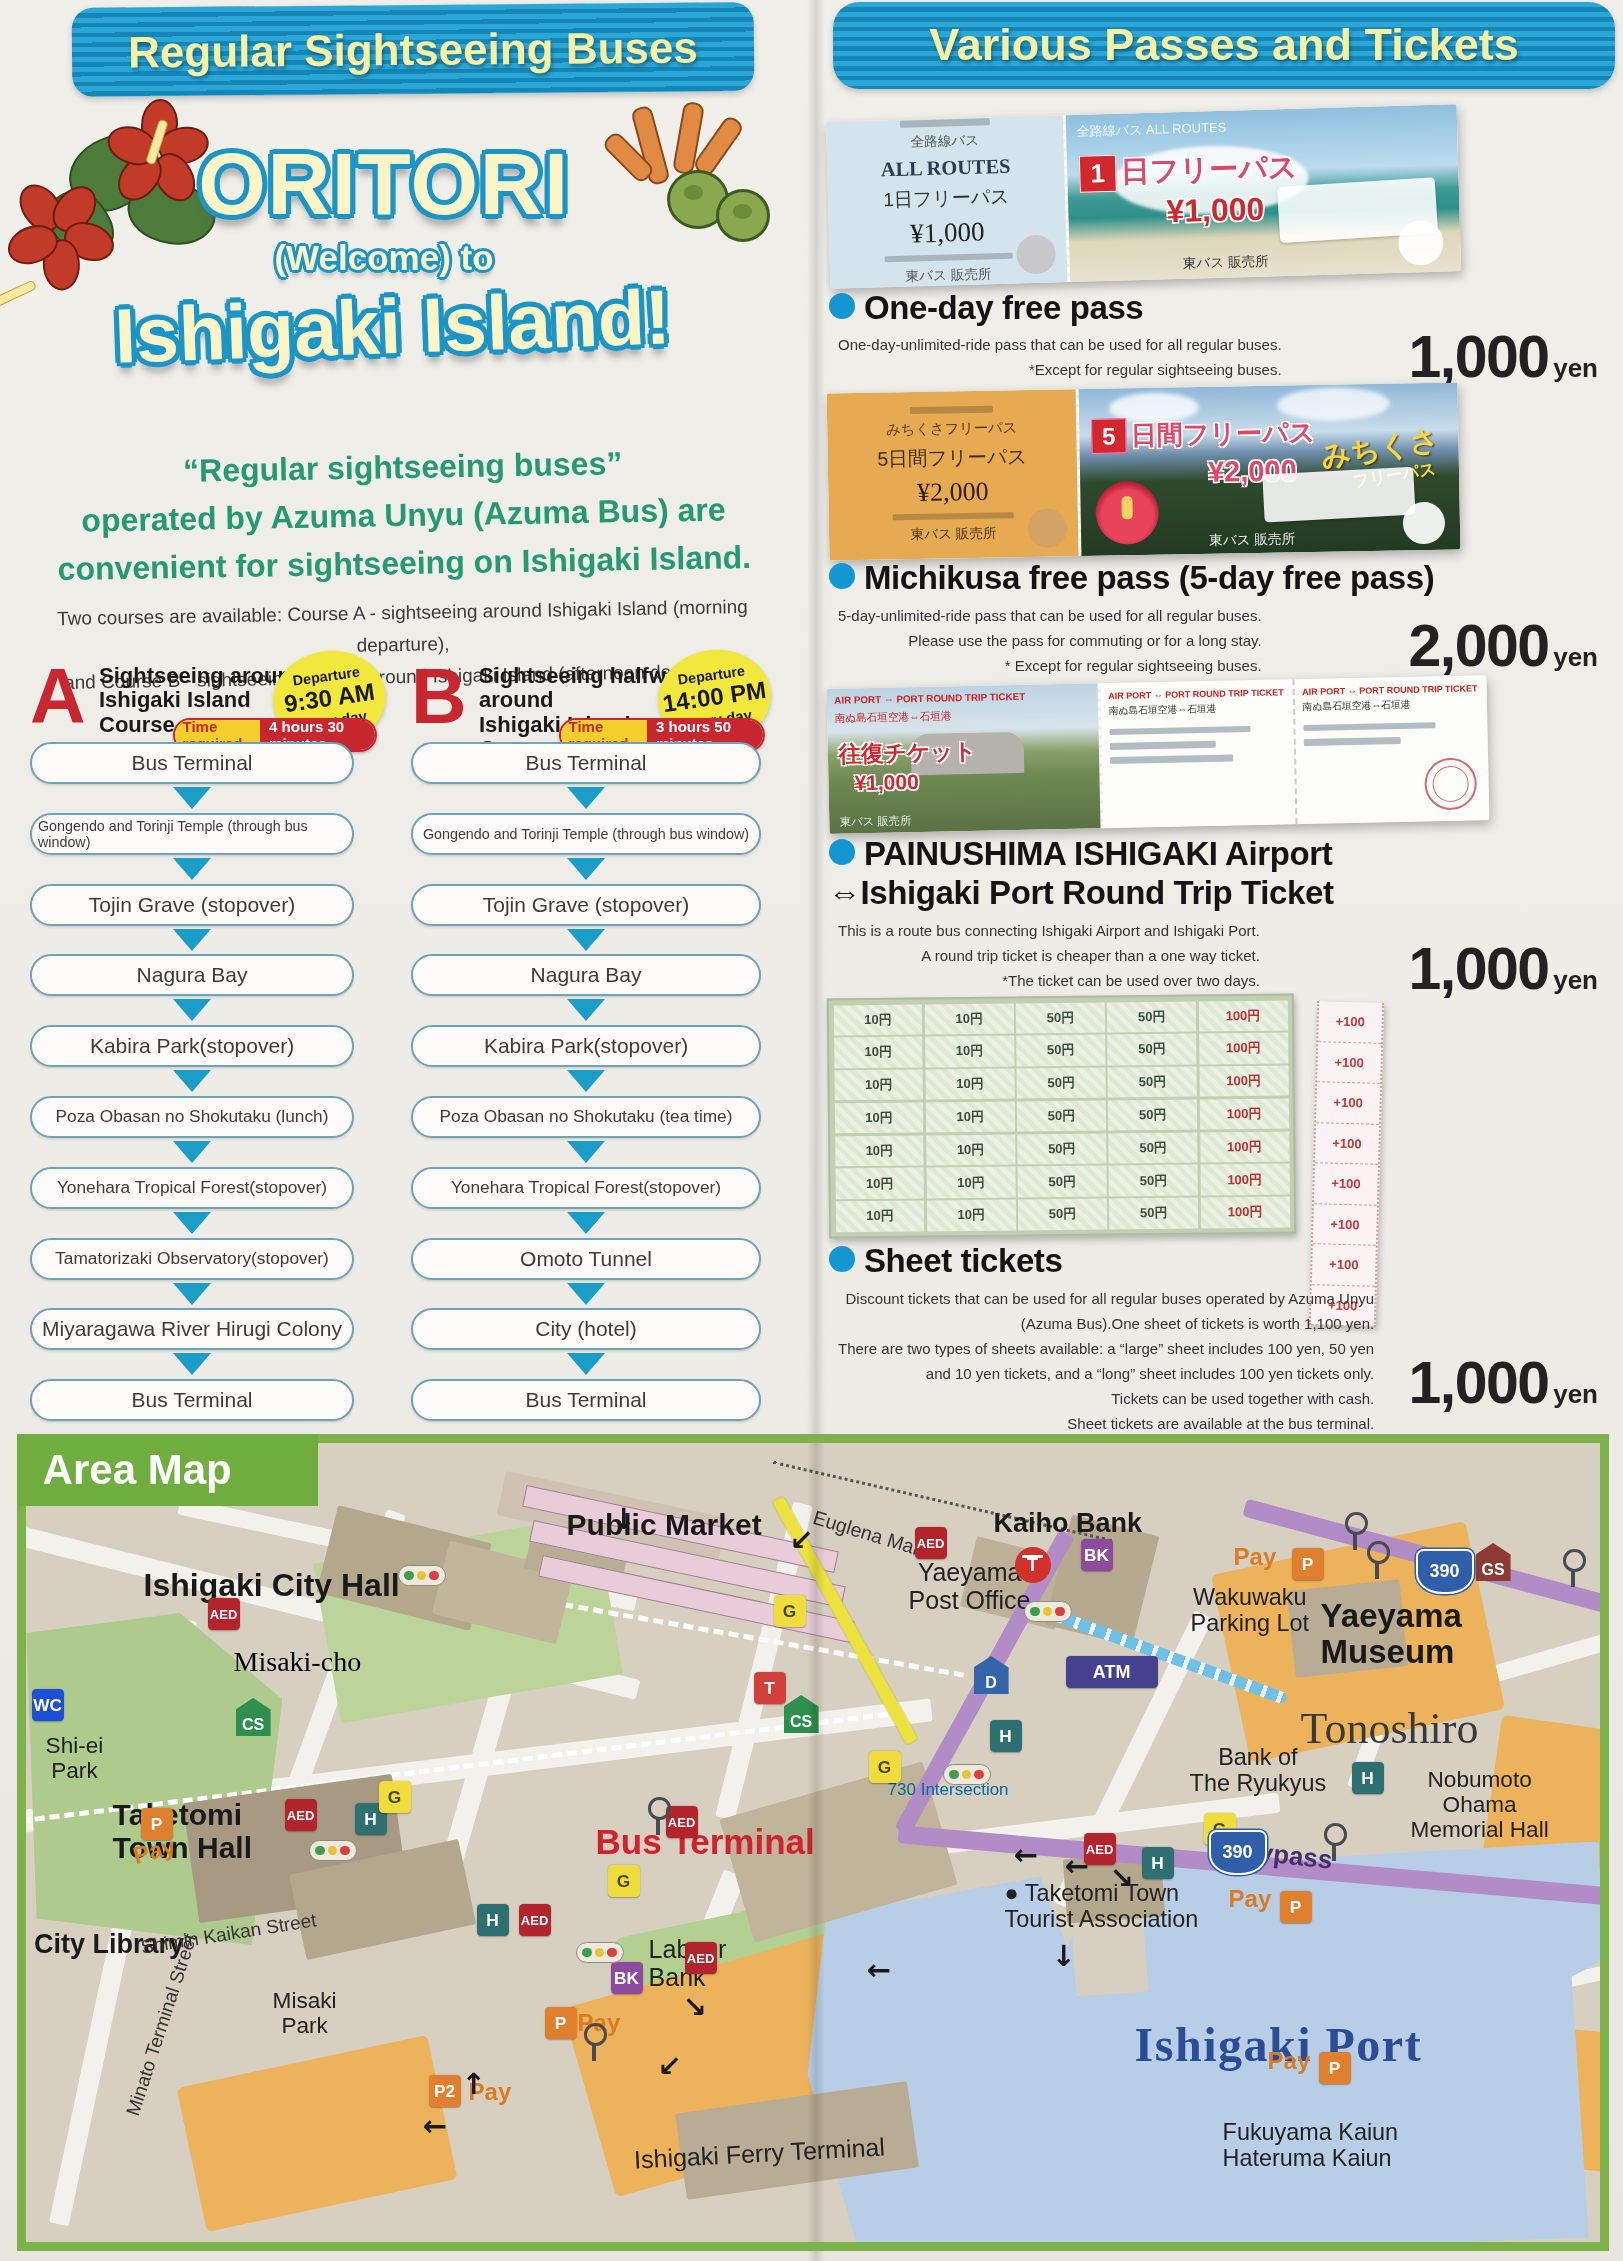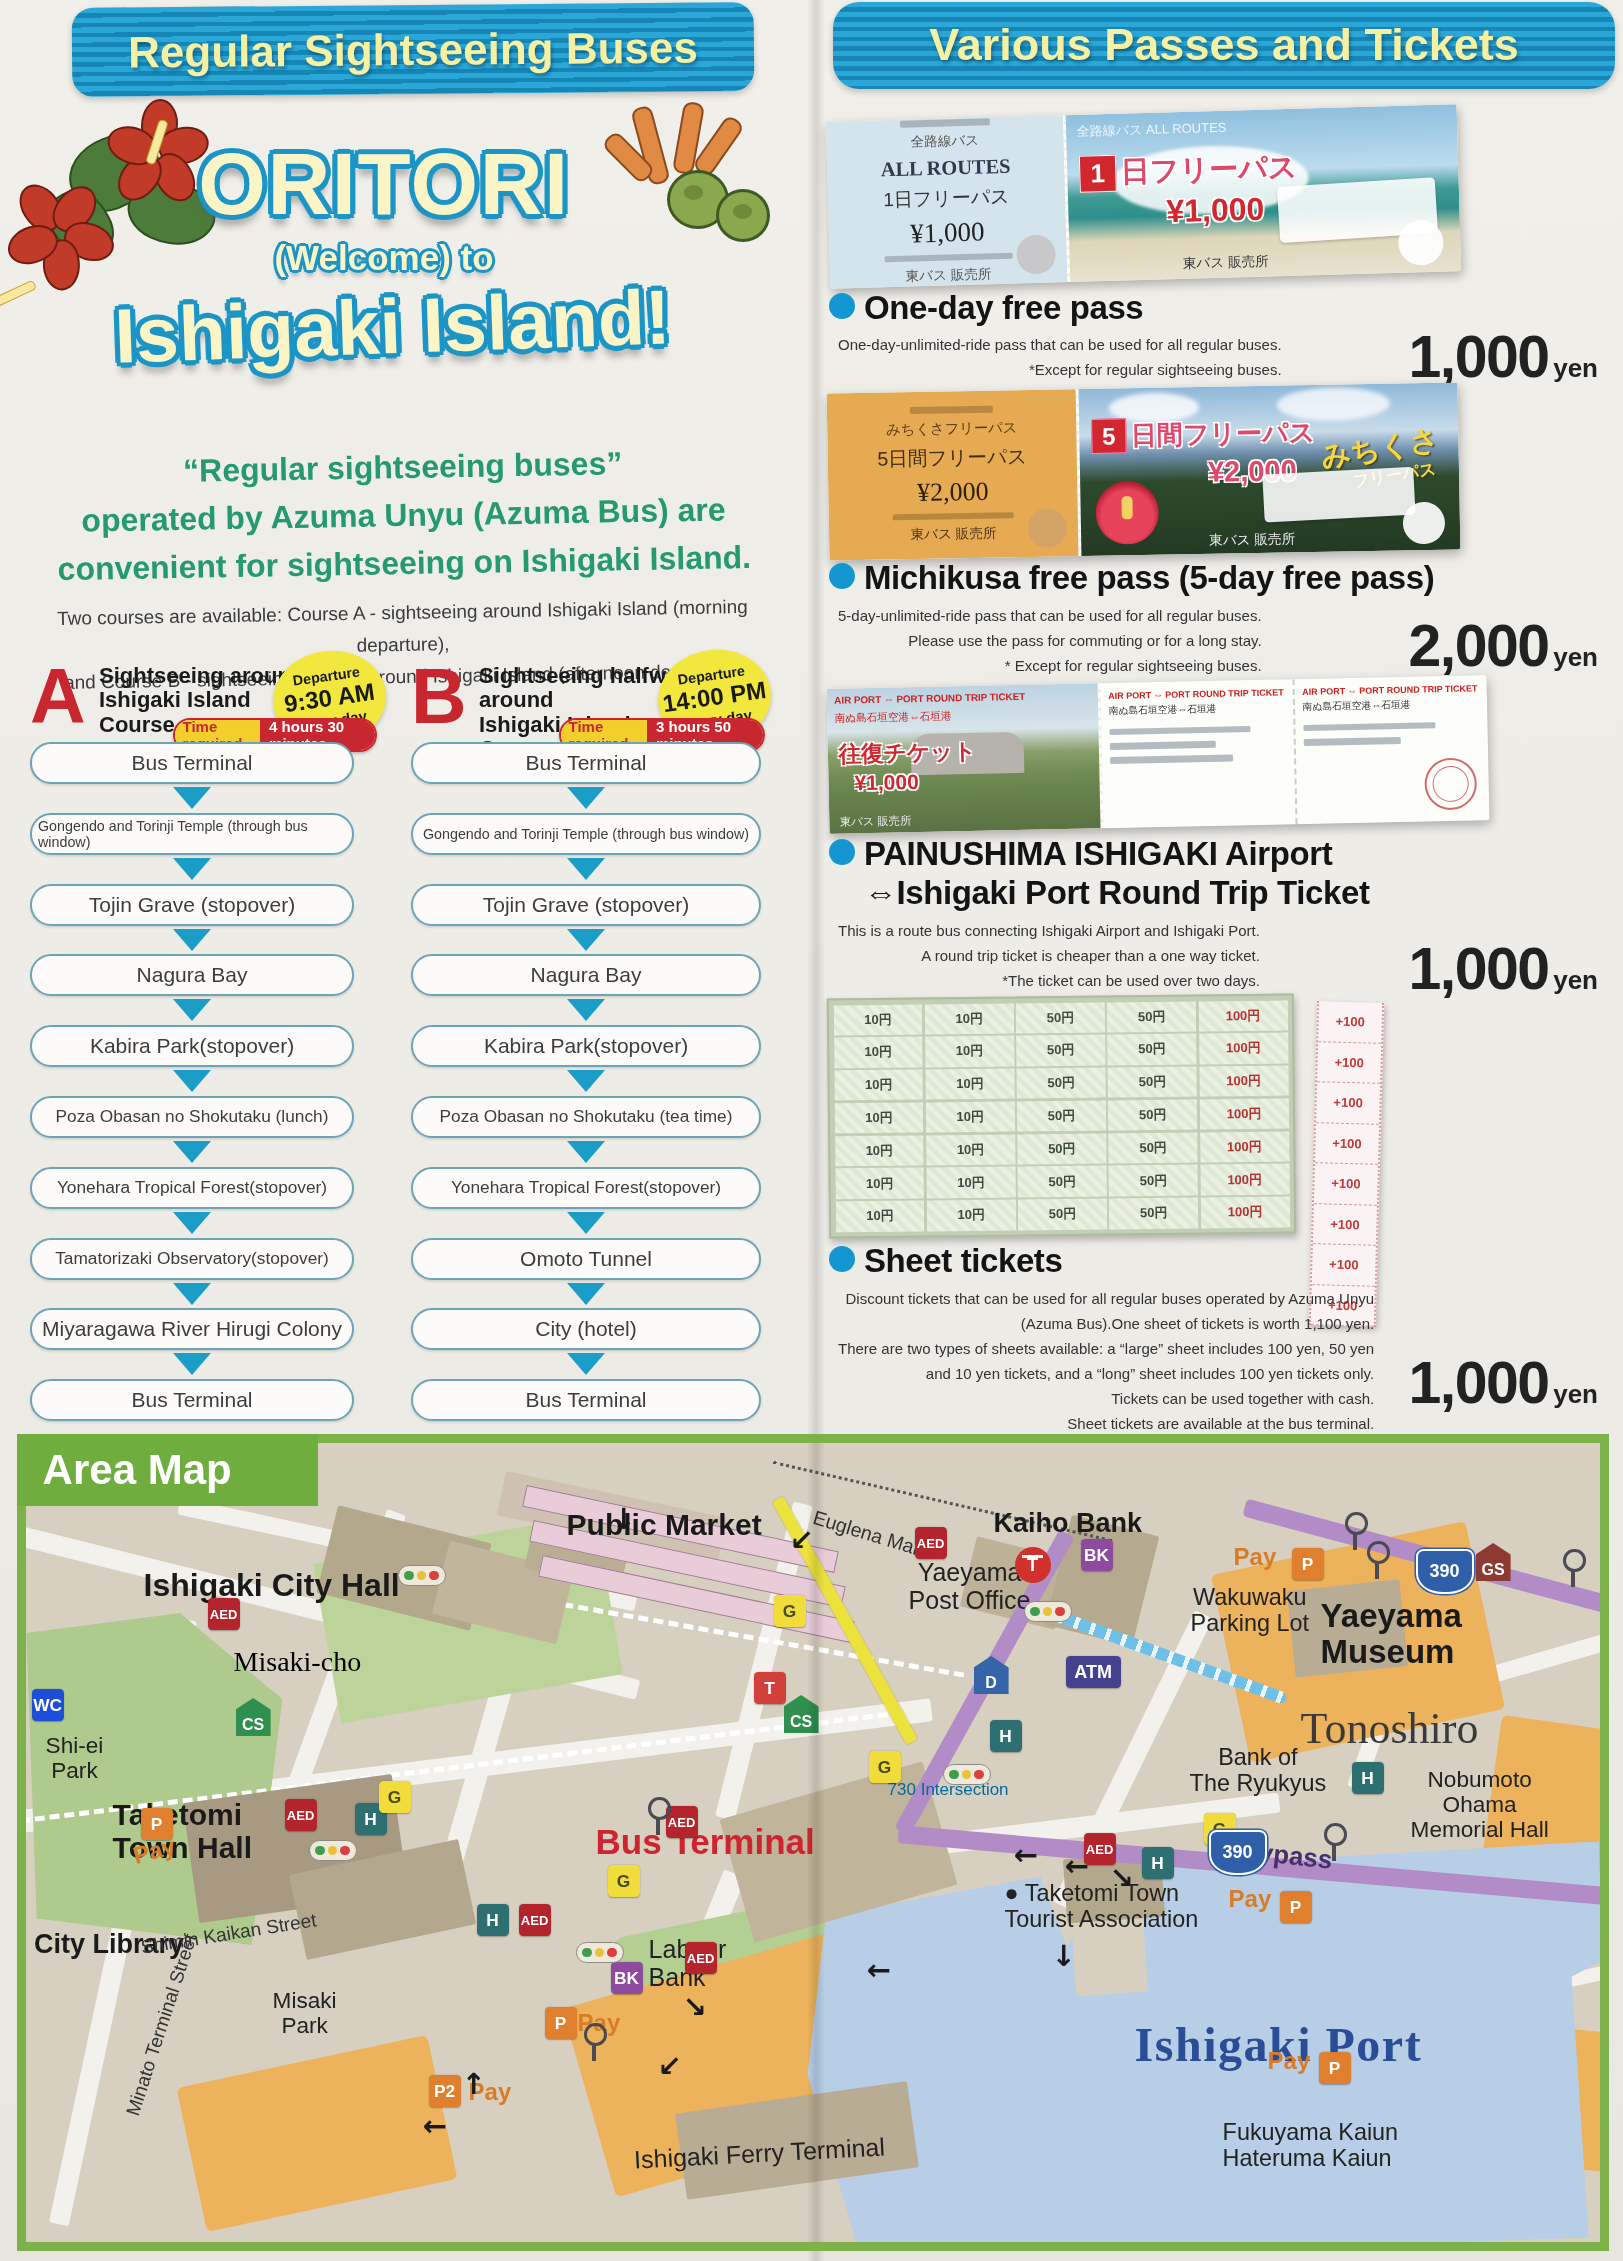--- a/index.html
+++ b/index.html
@@ -91,21 +91,21 @@
   .st25{font-size:19px;color:#333;}
   .pay{font-size:24px;font-weight:700;color:#d97c26;}
   .bypass{font-size:26px;font-weight:800;color:#4a2d6b;}
   .b-sq{position:absolute;width:32px;height:32px;border-radius:4.5px;display:flex;align-items:center;justify-content:center;color:#fff;font-weight:800;font-size:17.3px;z-index:12;box-shadow:0 0.8px 1.5px rgba(0,0,0,.3);}
   .b-red{background:#b3242c;font-size:13px;}
   .b-green2{background:#1d4ed8;}
   .b-teal{background:#2e6f72;}
   .b-yel{background:#f0dd3c;color:#4a4a20;}
   .b-redsq{background:#d2403c;}
   .b-purple{background:#8e4a9e;margin-top:21px;}
-  .b-navy{background:#44418e;width:55px;font-size:18px;}
+  .b-navy{background:#44418e;width:92px;font-size:18px;}
   .b-orange{background:#e0802e;}
   .b-house{position:absolute;width:35px;height:38px;clip-path:polygon(50% 0,100% 30%,100% 100%,0 100%,0 30%);display:flex;align-items:flex-end;justify-content:center;color:#fff;font-weight:800;font-size:16px;padding-bottom:2.3px;box-sizing:border-box;z-index:12;}
   .b-greenh{background:#2f8f4e;}
   .b-blueh{background:#3465a8;}
   .b-darkred{background:#8c3a32;}
   .b-post{position:absolute;width:36px;height:36px;border-radius:50%;background:#d0312d;color:#fff;font-weight:800;font-size:18px;display:flex;align-items:center;justify-content:center;z-index:12;}
   .b-post:before{content:"";position:absolute;top:7.5px;left:7.5px;right:7.5px;height:3px;background:#fff;}
   .b-390{position:absolute;width:54px;height:41px;background:#2e5fa8;border:2.3px solid #fff;border-radius:7.5px 7.5px 45% 45%;color:#fff;font-weight:800;font-size:18px;display:flex;align-items:center;justify-content:center;z-index:12;box-shadow:0 0 0 1.5px #2e5fa8;}
   .b-tl{position:absolute;width:48px;height:21px;border-radius:10.6px;background:#efe9dc;border:1.5px solid #8a8a82;display:flex;align-items:center;justify-content:space-around;padding:0 3.8px;box-sizing:border-box;z-index:12;}
   .b-tl i{width:9.8px;height:9.8px;border-radius:50%;display:block;}
@@ -355,21 +355,21 @@
         <div class="microbar" style="width:75%;margin-top:10.6px;"></div>
         <div class="microbar" style="width:55%;margin-top:7.5px;"></div>
         <div style="position:absolute;right:12px;bottom:10.6px;width:48px;height:48px;border:2.3px solid #d46a6a;border-radius:50%;">
           <div style="position:absolute;inset:6px;border:1.5px solid #d46a6a;border-radius:50%;"></div>
         </div>
       </div>
     </div>
   </div>
 
   <div class="abs sechead" style="left:829px;top:835px;"><span class="blt"></span><span>PAINUSHIMA ISHIGAKI Airport</span></div>
-  <div class="abs sechead" style="left:864px;top:874px;">⇔Ishigaki Port Round Trip Ticket</div>
+  <div class="abs sechead" style="left:828px;top:874px;">⇔Ishigaki Port Round Trip Ticket</div>
   <div class="abs desc" style="left:838px;top:918px;">
     <div>This is a route bus connecting Ishigaki Airport and Ishigaki Port.</div>
     <div>A round trip ticket is cheaper than a one way ticket.</div>
     <div>*The ticket can be used over two days.</div>
   </div>
   <div class="abs price" style="left:1281px;top:935px;width:317px;">
     <span class="pn">1,000</span>
       <span class="pu">yen</span>
   </div>
 

